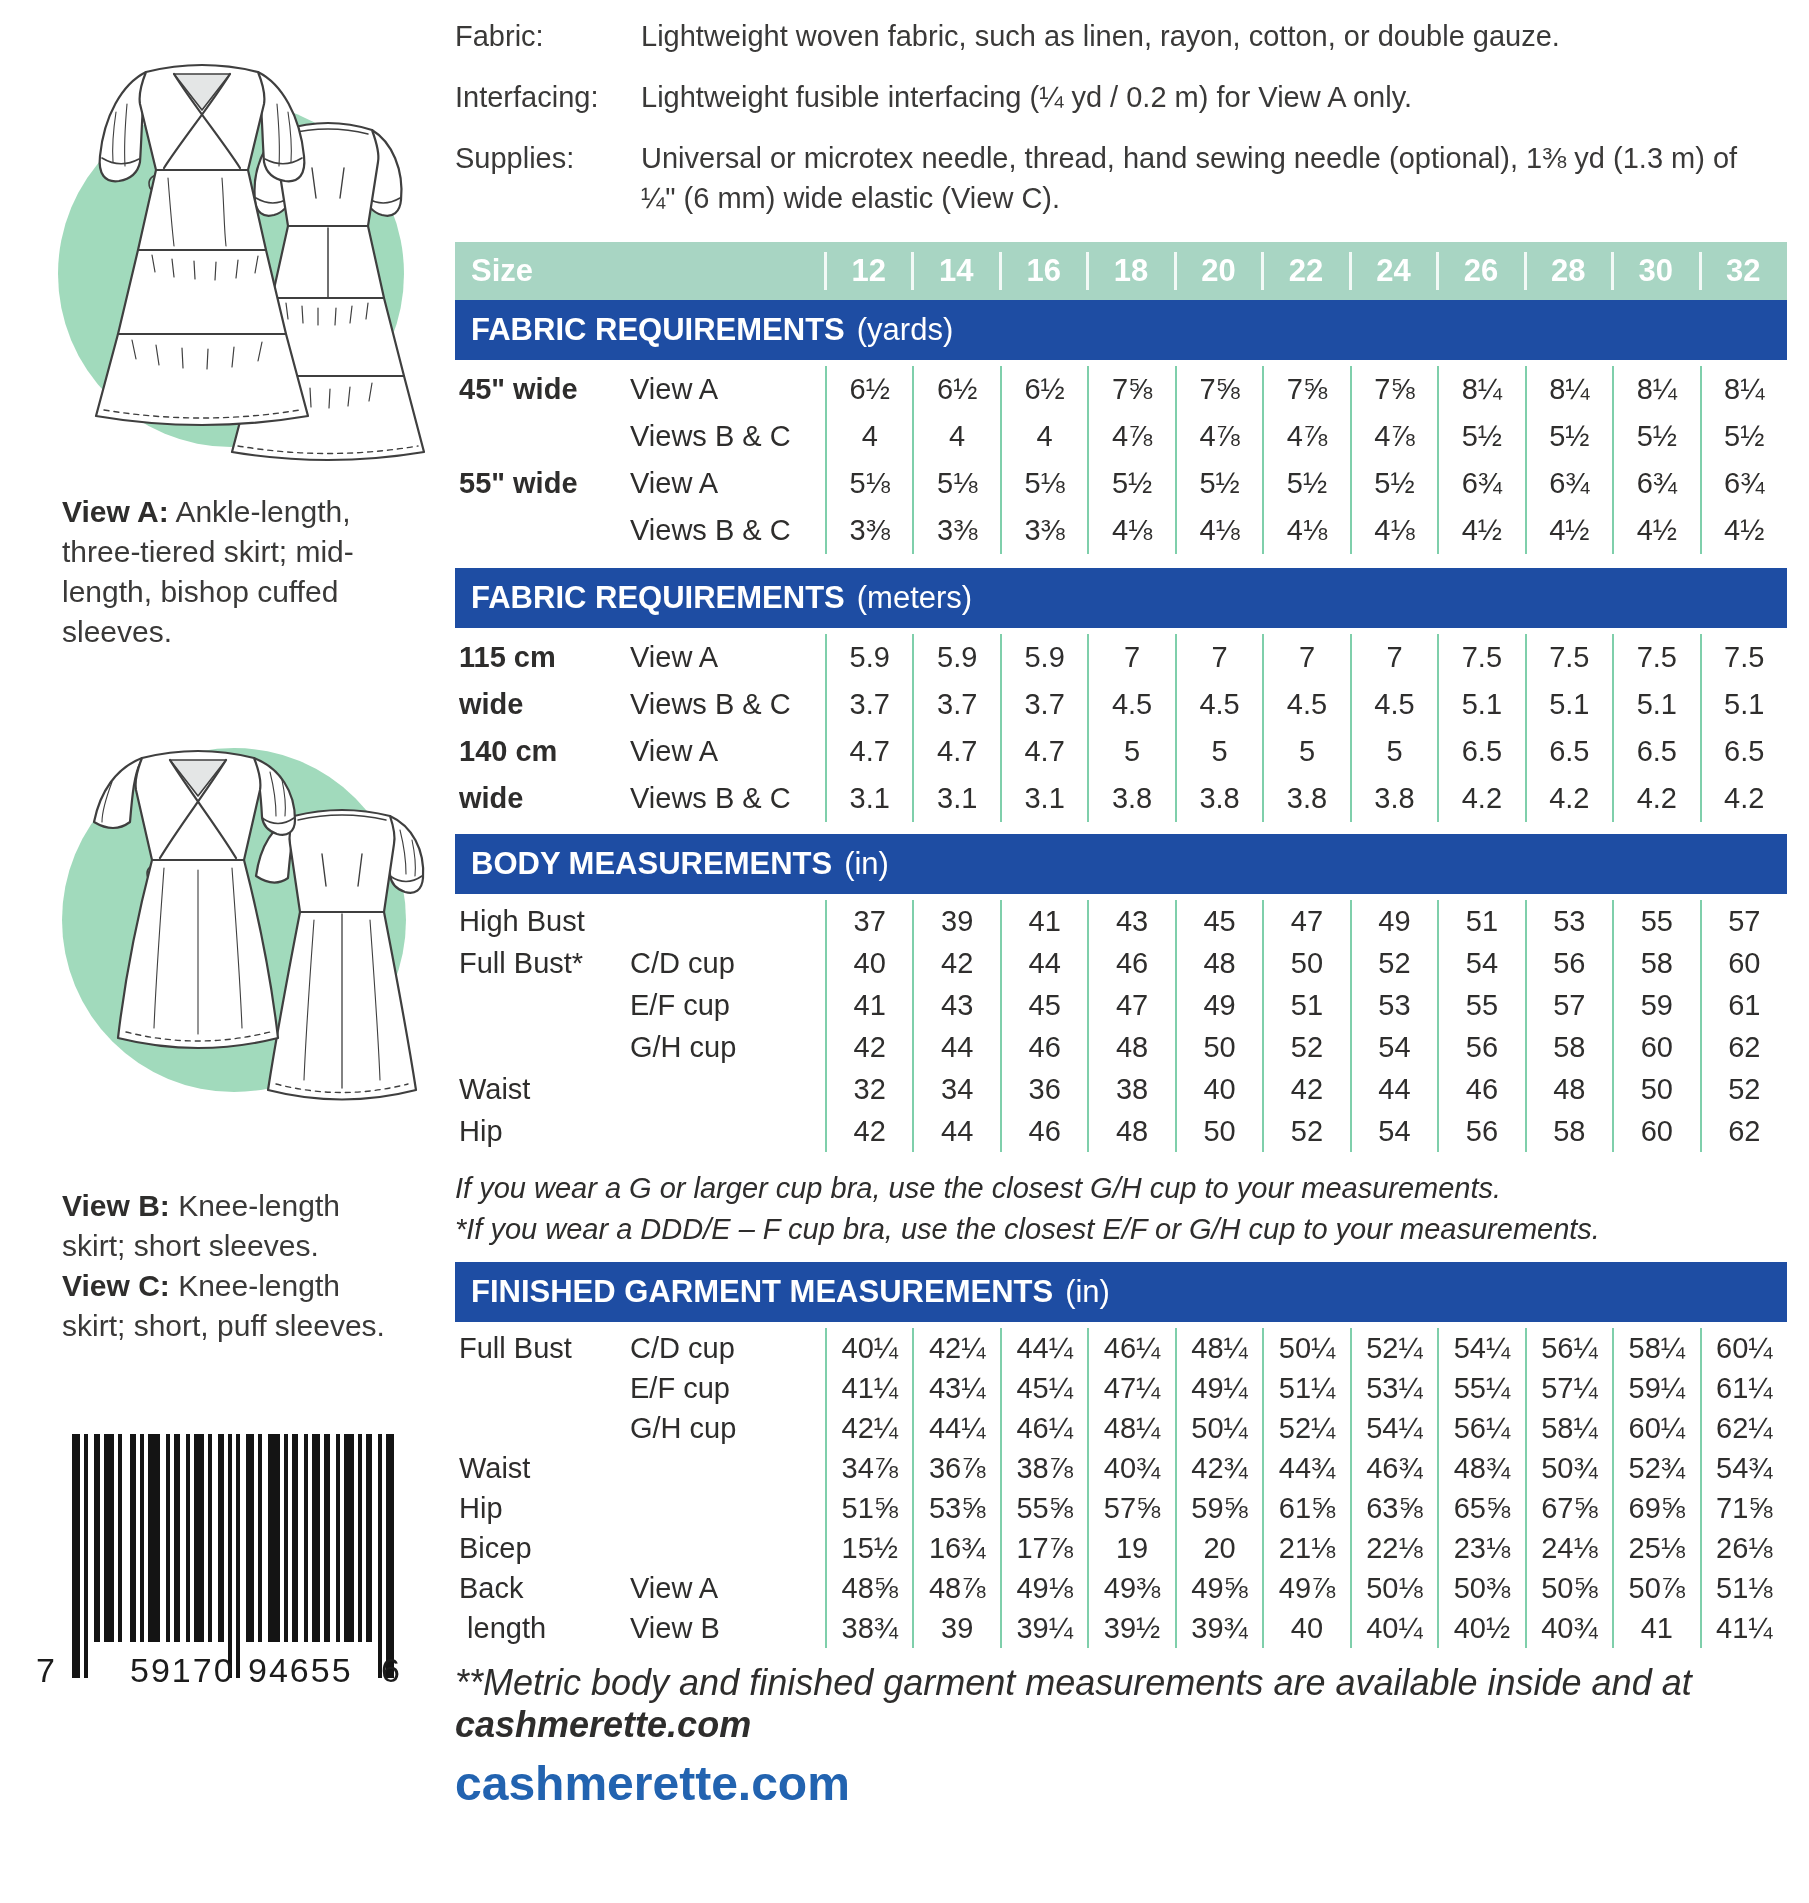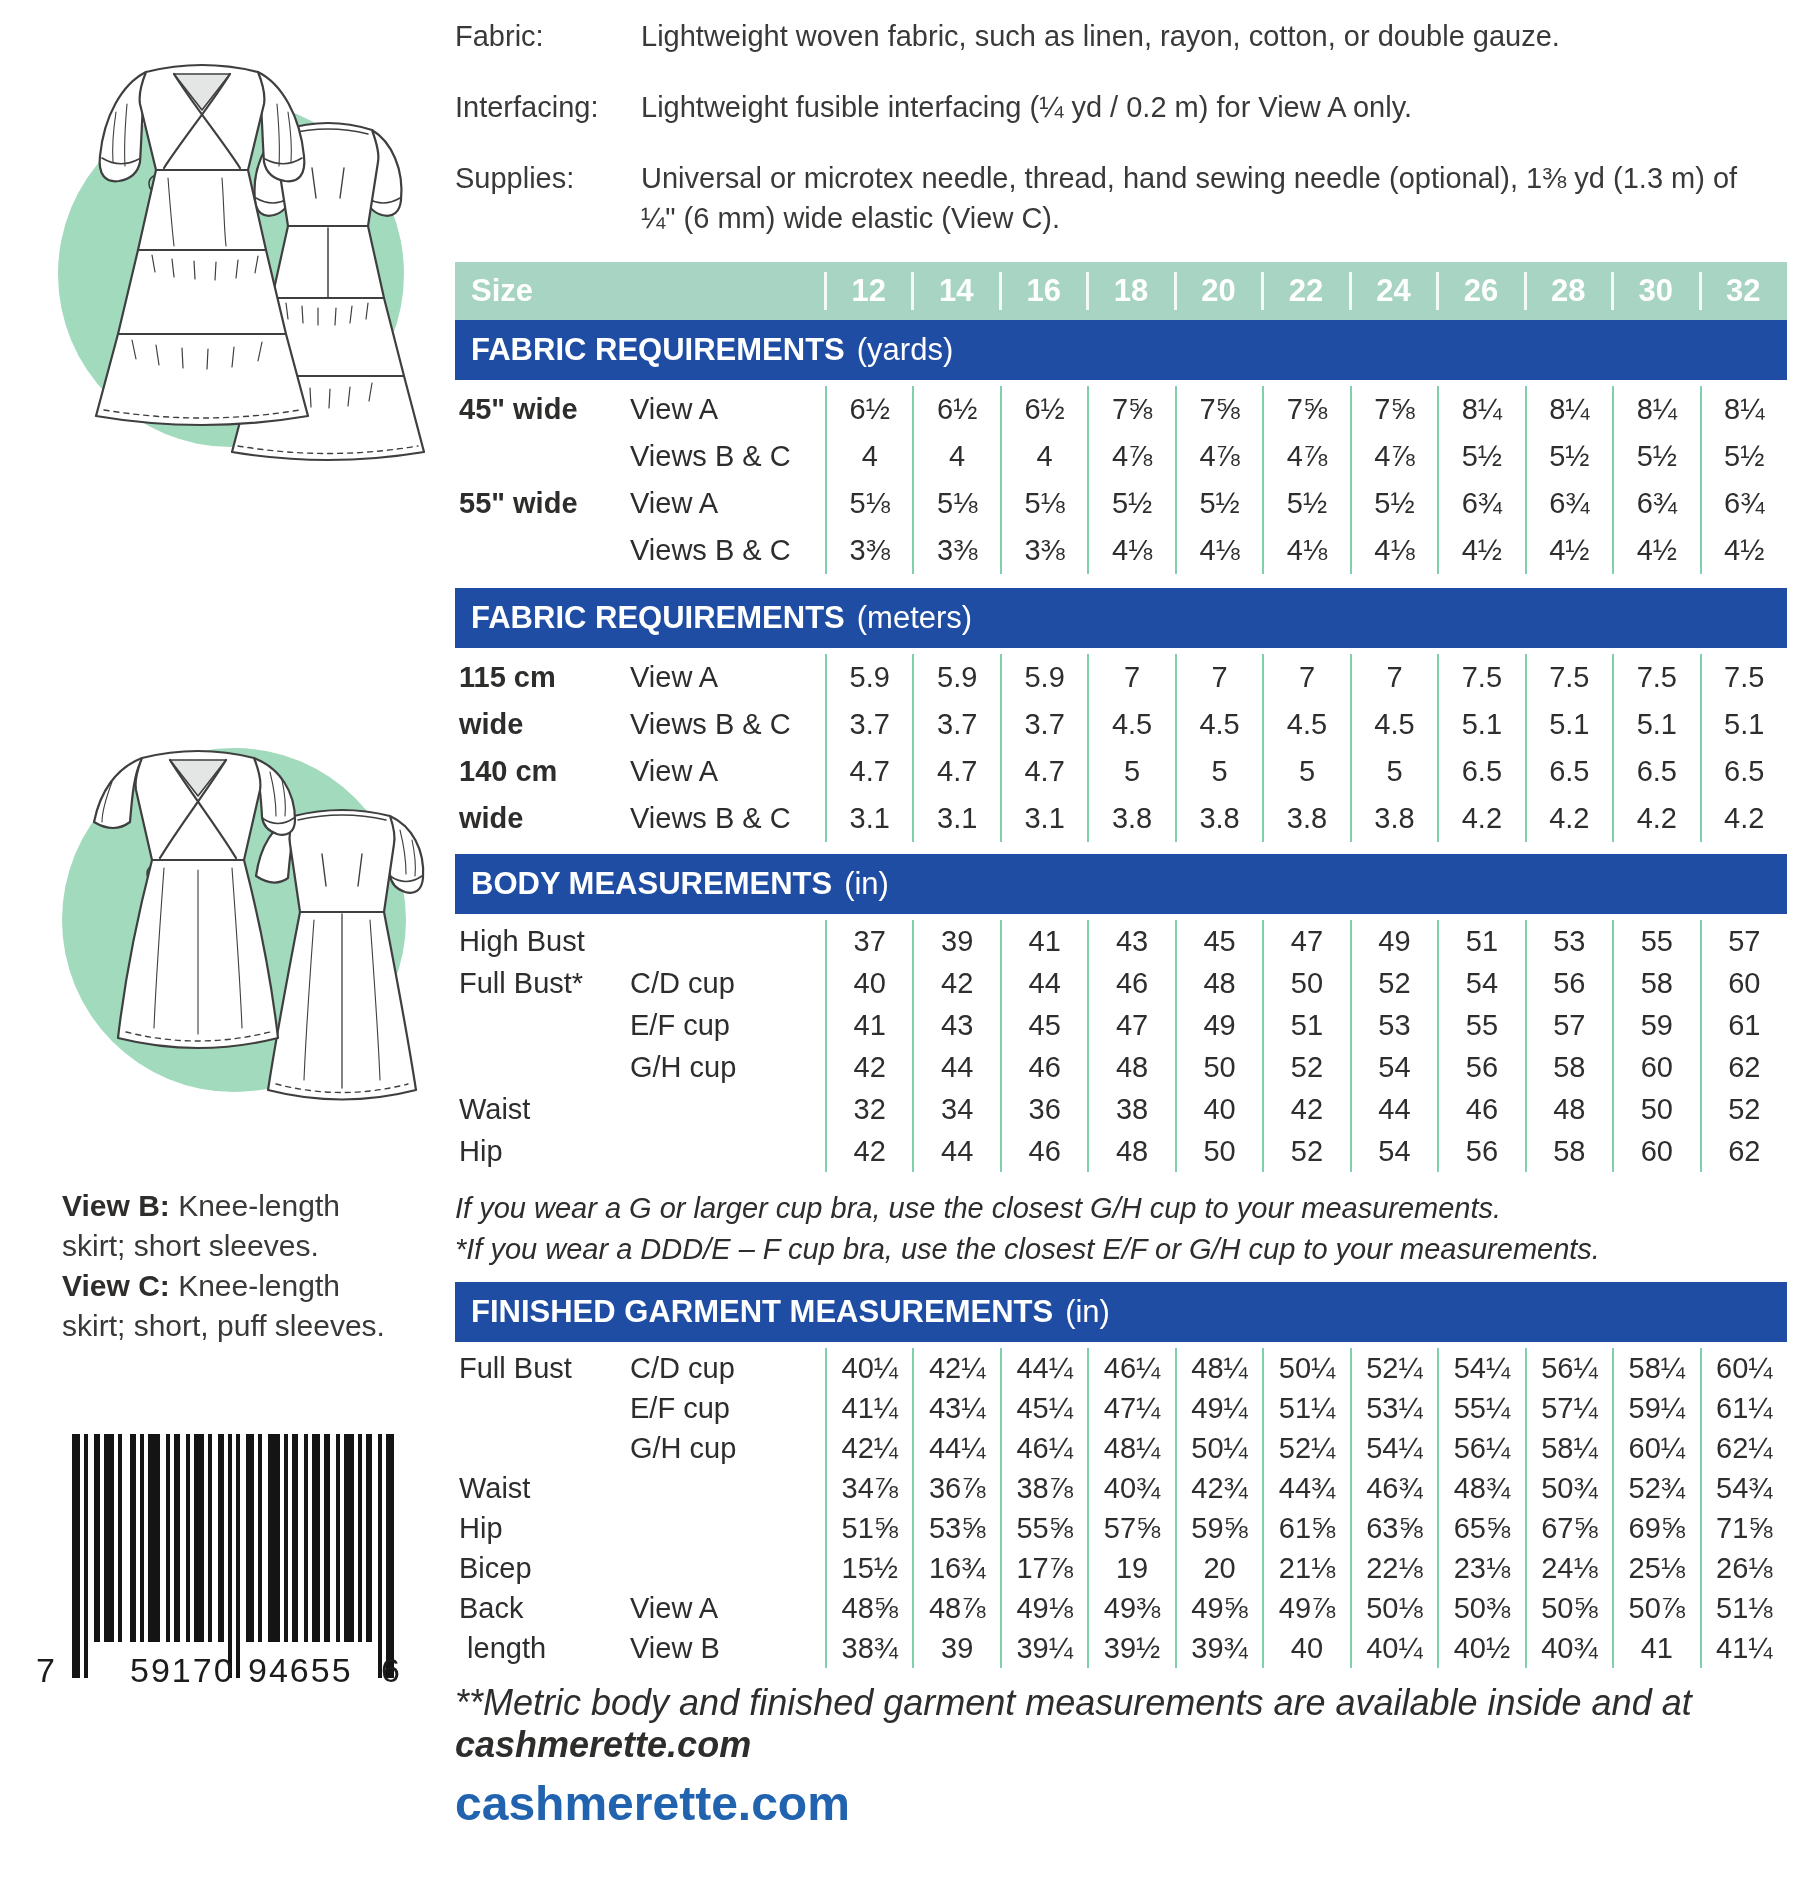--- a/index.html
+++ b/index.html
@@ -18,21 +18,21 @@
   
   .barcode{position:absolute;left:38px;top:1434px;width:360px;height:262px;}
   .bc-bars{position:absolute;left:34px;top:0;display:flex;align-items:flex-start;}
   .bc-bar{background:#141414;}
   .bc-d{position:absolute;bottom:6px;font-size:34px;color:#1c1c1c;letter-spacing:2px;}
   .bc-d1{left:-2px;} .bc-d2{left:92px;} .bc-d3{left:210px;} .bc-d4{right:-4px;}
 
   
   .right{position:absolute;left:455px;top:0;width:1332px;}
   .m-title{margin-top:36px;font-size:31px;font-weight:700;color:#231f20;}
-  .m-rows{margin-top:16px;display:grid;grid-template-columns:186px 1fr;row-gap:31px;
+  .m-rows{margin-top:16px;display:grid;grid-template-columns:186px 1fr;row-gap:21px;
           font-size:29px;line-height:40px;color:#39383 7;}
   .m-label{color:#3a3938;} .m-text{color:#3a3938;max-width:1120px;}
 
   .size-bar{margin-top:24px;height:58px;background:#a8d5c3;display:grid;
             grid-template-columns:175px 195px repeat(11,1fr);align-items:stretch;}
   .size-label{grid-column:1/3;display:flex;align-items:center;padding-left:16px;
               color:#fff;font-weight:700;font-size:31px;}
   .size-cell{position:relative;display:flex;align-items:center;justify-content:center;
              color:#fff;font-weight:700;font-size:31px;}
   .size-cell::before{content:'';position:absolute;left:-1px;top:18%;bottom:18%;width:3px;
@@ -97,20 +97,23 @@
       <path d="M130,158 L112,238 Q176,250 240,238 L222,158 Z"></path>
       <path d="M112,238 L92,322 Q176,336 260,322 L240,238 Z"></path>
       <path d="M92,322 L70,404 Q176,422 282,404 L260,322 Z"></path>
       <path d="M78,398 Q176,414 274,398" fill="none" stroke-width="1.4" stroke-dasharray="5 5"></path>
       <path d="M142,166 C144,192 146,216 148,234 M196,166 C198,192 198,216 200,234" fill="none" stroke-width="1.1"></path>
       <path d="M126,243 l3,17 M146,247 l2,18 M168,249 l1,18 M190,250 l-1,18 M212,248 l-2,18 M232,244 l-3,17" fill="none" stroke-width="1.2"></path>
       <path d="M106,328 l4,19 M130,333 l3,20 M156,336 l1,20 M182,337 l-1,20 M208,335 l-2,20 M236,330 l-4,19" fill="none" stroke-width="1.2"></path>
     </g>
   </svg>
 
+  <div class="desc desc-a">
+    <b>View A:</b><span> Ankle-length, three-tiered skirt; mid-length, bishop cuffed sleeves.</span>
+  </div>
 
   <svg class="illo illo-b" width="422" height="460" viewBox="0 0 422 460">
     <circle cx="212" cy="256" r="172" fill="#a1dabc"></circle>
     <g stroke="#3f3f3f" stroke-width="2.2" fill="#ffffff" stroke-linejoin="round" stroke-linecap="round">
 
       <path d="M272,152 C250,162 238,184 234,212 Q252,224 266,214 C268,192 270,168 276,154 Z"></path>
       <path d="M368,152 C390,162 403,186 401,214 C400,226 393,231 383,228 C374,225 369,219 368,211 C367,190 366,170 362,156 Z"></path>
       <path d="M400,212 Q384,223 368,212" fill="none" stroke-width="1.6"></path>
       <path d="M378,166 C382,182 384,198 384,210 M390,176 C393,190 394,202 393,212" fill="none" stroke-width="1.1"></path>
       <path d="M272,152 Q266,170 268,180 L278,248 L362,248 L372,180 Q374,170 368,152 Q320,140 272,152 Z"></path>

